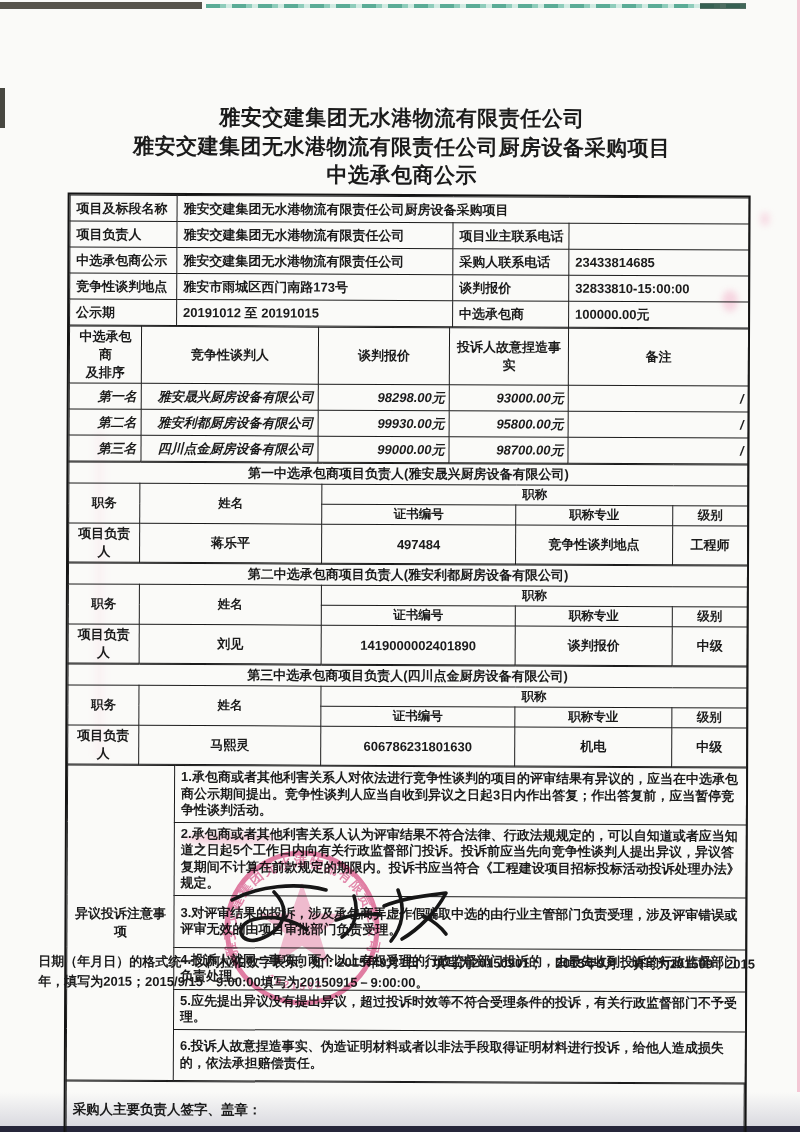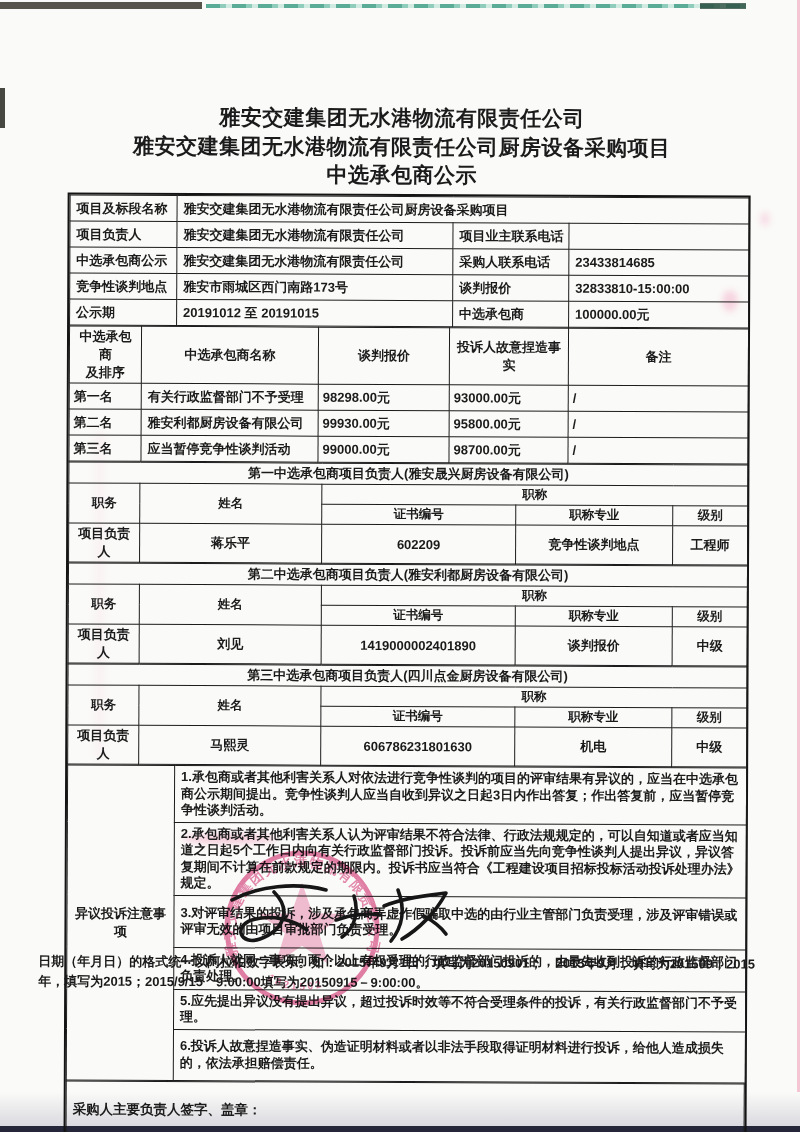--- a/index.html
+++ b/index.html
@@ -31,21 +31,21 @@
     font-size:21px;font-weight:700;line-height:28.5px;letter-spacing:.5px;}
 
   .doc{position:absolute;left:66px;top:194px;width:679px;border:2.2px solid #141414;background:rgba(255,255,255,.0);}
   table{width:100%;border-collapse:collapse;table-layout:fixed;}
   td{border:1.5px solid #1c1c1c;font-size:13px;font-weight:700;padding:1px 4px;
      overflow:hidden;vertical-align:middle;}
   .tl{text-align:left;}
   .pl{padding-left:6px;}
   .r-info td{height:23px;}
   .winners-head td{height:37px;text-align:center;}
-  .winners-row td{height:23px;text-align:left;}
+  .winners-row td{height:23px;text-align:right;font-style:italic;}
   .sec-title td{height:18px;text-align:center;}
   .sub-head td{height:15px;text-align:center;font-size:12.5px;}
   .person-row td{height:33px;text-align:center;}
   .obj-label{width:107px;text-align:center;font-size:13px;padding:0 2px;}
   .obj-item{font-size:13px;line-height:16.5px;text-align:left;padding:3px 6px;}
   .oi1 td{height:42px;} .oi2 td{height:49px;} .oi3 td{height:45px;}
   .oi4 td{height:35px;} .oi5 td{height:26px;} .oi6 td{height:44px;}
   .sig-row td{height:54px;text-align:left;padding-left:6px;font-size:13.5px;}
   .date-note{position:absolute;left:40px;top:953px;width:726px;
     font-size:13px;font-weight:700;line-height:19.5px;text-align:left;}
@@ -125,42 +125,42 @@
           <col style="width:131px">
           <col style="width:119px">
           <col style="width:180px">
         </colgroup>
       <tbody>
           <tr class="winners-head">
         <td>
           <div>中选承包商</div>
           <div>及排序</div>
         </td>
-        <td>中选承包商名称</td>
+        <td>竞争性谈判人</td>
         <td>谈判报价</td>
         <td>投诉人故意捏造事实</td>
         <td>备注</td>
       </tr>
       <tr class="winners-row">
         <td>第一名</td>
-        <td class="tl pl">有关行政监督部门不予受理</td>
+        <td class="tl pl">雅安晟兴厨房设备有限公司</td>
         <td>98298.00元</td>
         <td>93000.00元</td>
         <td>/</td>
       </tr>
       <tr class="winners-row">
         <td>第二名</td>
         <td class="tl pl">雅安利都厨房设备有限公司</td>
         <td>99930.00元</td>
         <td>95800.00元</td>
         <td>/</td>
       </tr>
       <tr class="winners-row">
         <td>第三名</td>
-        <td class="tl pl">应当暂停竞争性谈判活动</td>
+        <td class="tl pl">四川点金厨房设备有限公司</td>
         <td>99000.00元</td>
         <td>98700.00元</td>
         <td>/</td>
       </tr>
     </tbody>
       </table>
 
     <table>
       <colgroup>
           <col style="width:71px">
@@ -179,21 +179,21 @@
         <td colspan="3">职称</td>
       </tr>
       <tr class="sub-head">
         <td>证书编号</td>
         <td>职称专业</td>
         <td>级别</td>
       </tr>
       <tr class="person-row">
         <td>项目负责人</td>
         <td>蒋乐平</td>
-        <td>602209</td>
+        <td>497484</td>
         <td>竞争性谈判地点</td>
         <td>工程师</td>
       </tr>
     </tbody>
       </table>
 
     <table>
       <colgroup>
           <col style="width:71px">
           <col style="width:182px">

